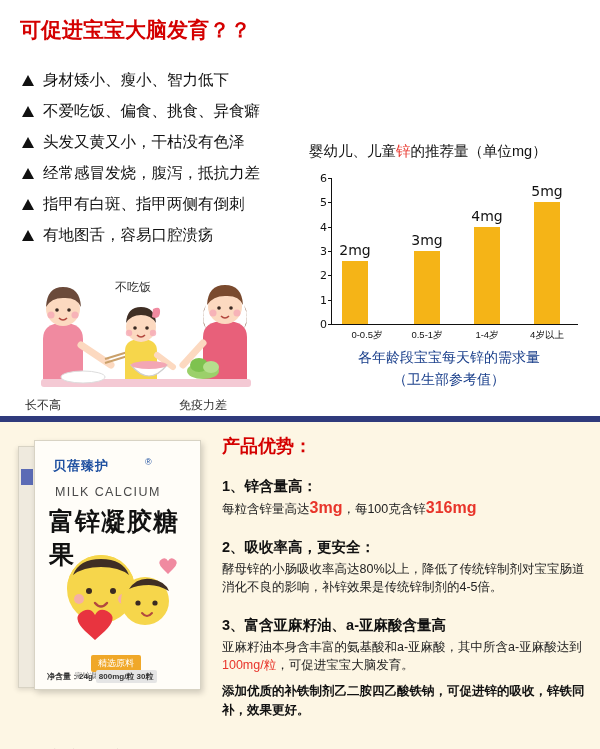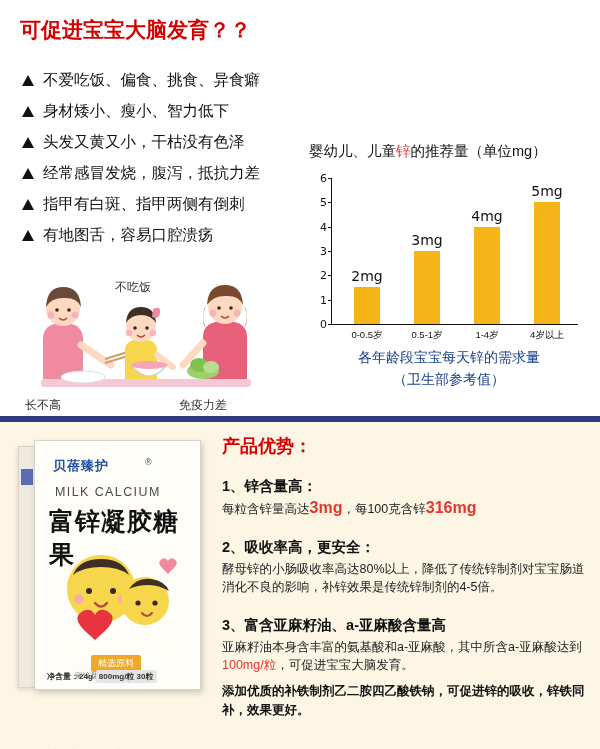--- a/index.html
+++ b/index.html
@@ -350,25 +350,25 @@
 
 <div class="page">
 
   <div class="top-section">
 
     <div class="headline">可促进宝宝大脑发育？？</div>
 
     <div class="symptom-list">
       <div class="symptom">
         <span class="bullet"></span>
-        <span class="symptom-text">不爱吃饭、偏食、挑食、异食癖</span>
+        <span class="symptom-text">身材矮小、瘦小、智力低下</span>
       </div>
       <div class="symptom">
         <span class="bullet"></span>
-        <span class="symptom-text">身材矮小、瘦小、智力低下</span>
+        <span class="symptom-text">不爱吃饭、偏食、挑食、异食癖</span>
       </div>
       <div class="symptom">
         <span class="bullet"></span>
         <span class="symptom-text">头发又黄又小，干枯没有色泽</span>
       </div>
       <div class="symptom">
         <span class="bullet"></span>
         <span class="symptom-text">经常感冒发烧，腹泻，抵抗力差</span>
       </div>
       <div class="symptom">
@@ -474,21 +474,21 @@
           <div style="position:absolute;left:0;bottom:121.6px;">
             <span class="ytick">5</span>
             <span class="ytickmark"></span>
           </div>
           <div style="position:absolute;left:0;bottom:146px;">
             <span class="ytick">6</span>
             <span class="ytickmark"></span>
           </div>
         </div>
 
-        <div class="bar" style="left:22px;height:37px;">
+        <div class="bar" style="left:10px;height:63px;">
           <span class="bar-label">2mg</span>
         </div>
         <div class="bar" style="left:82px;height:73px;">
           <span class="bar-label">3mg</span>
         </div>
         <div class="bar" style="left:142px;height:97.3px;">
           <span class="bar-label">4mg</span>
         </div>
         <div class="bar" style="left:202px;height:121.6px;">
           <span class="bar-label">5mg</span>

